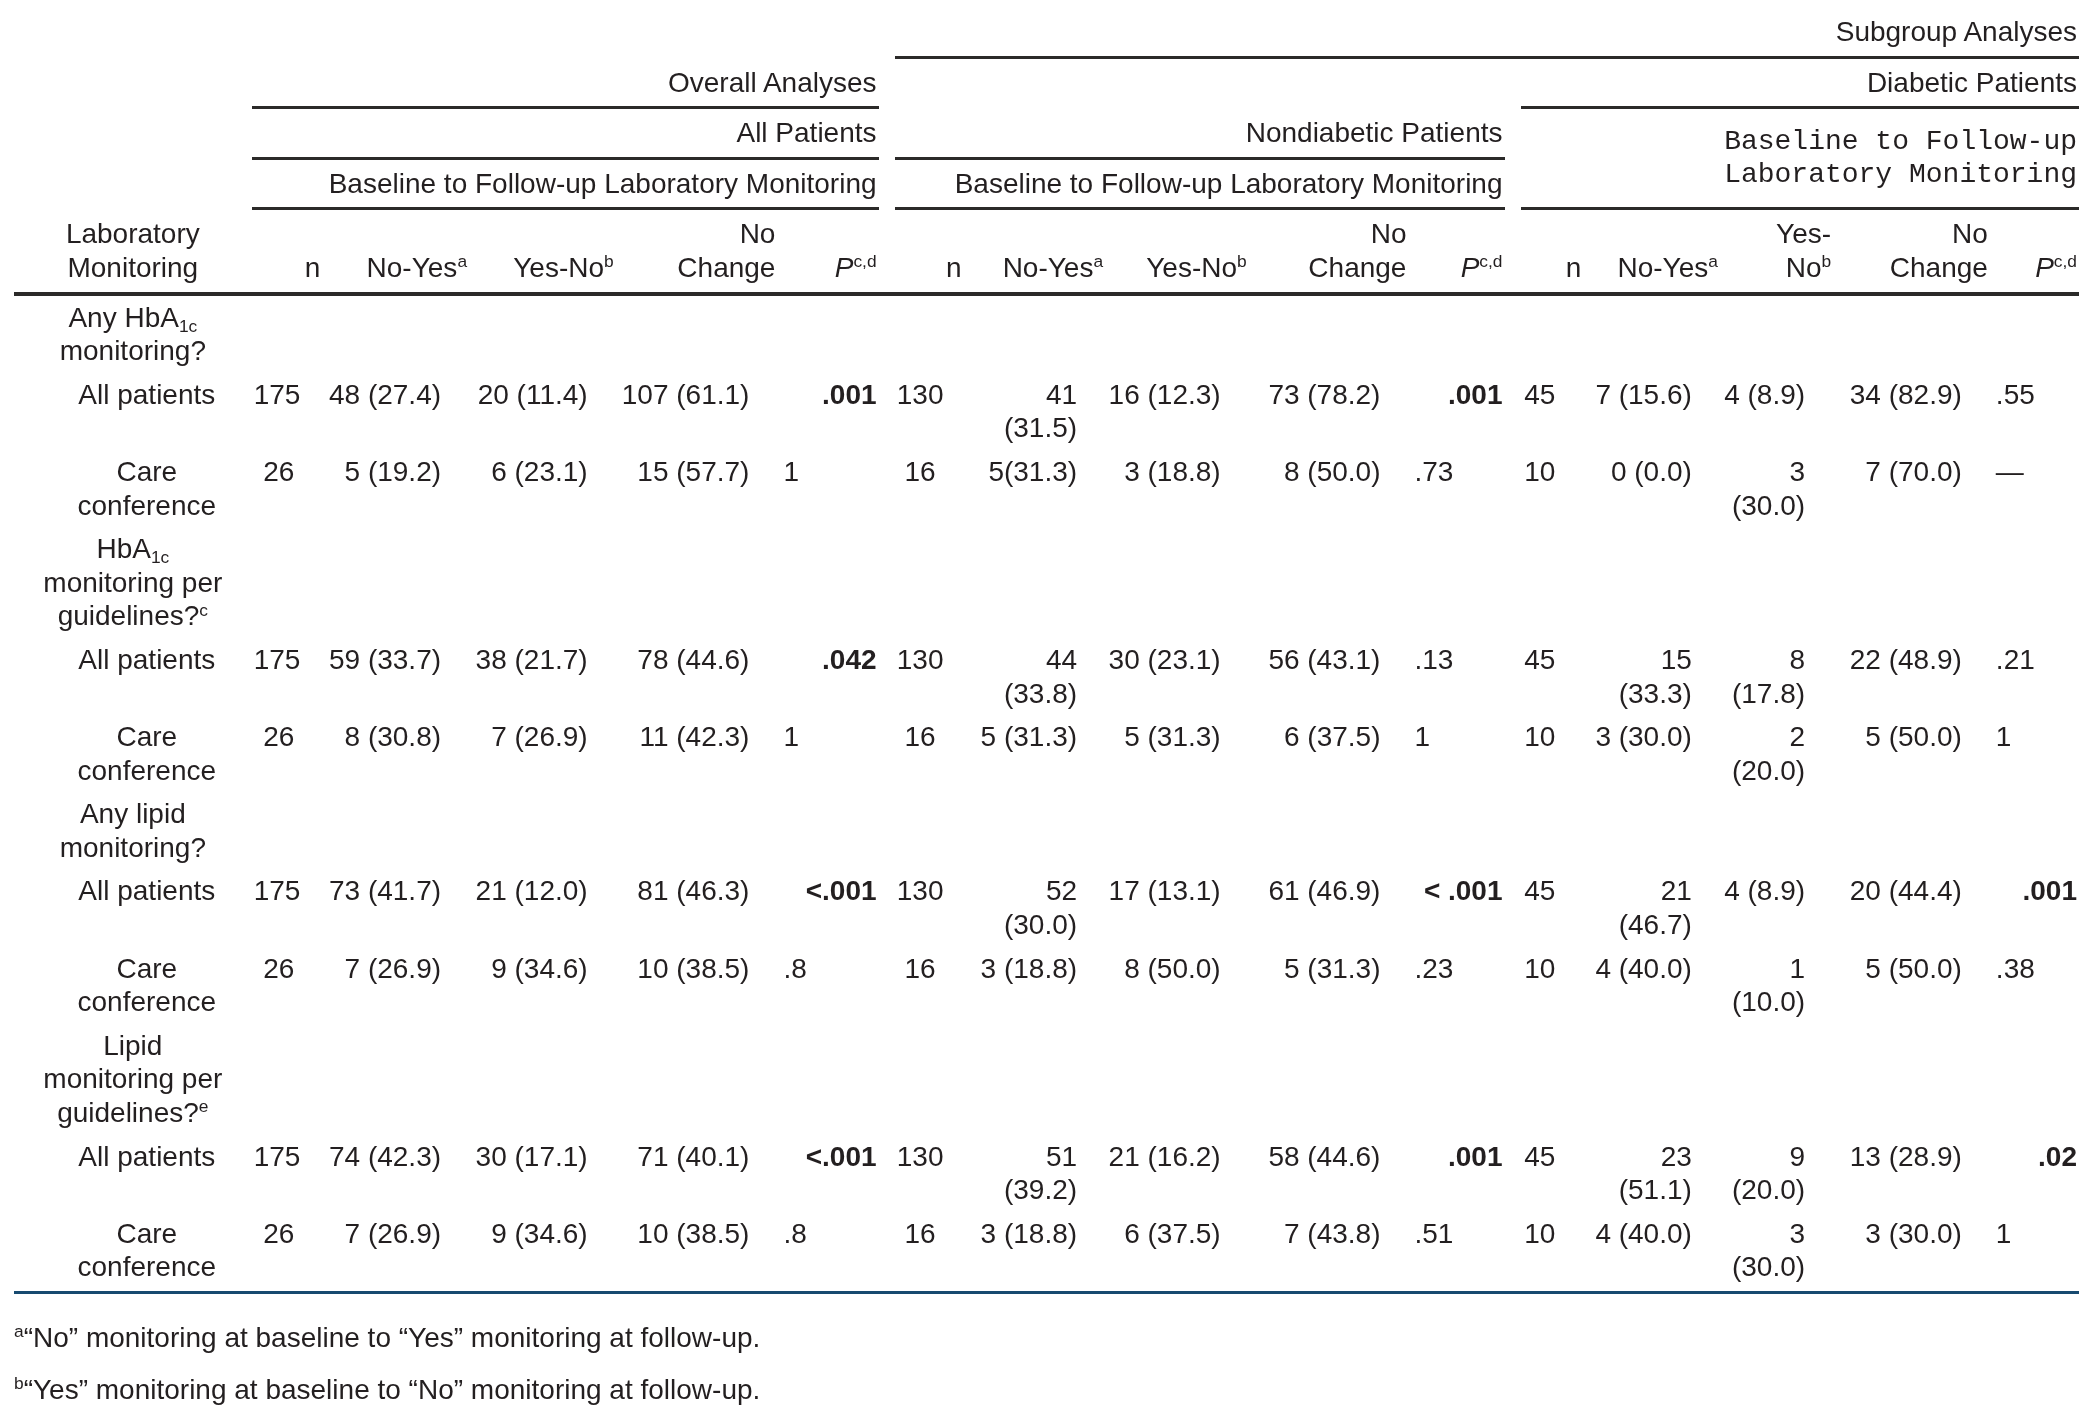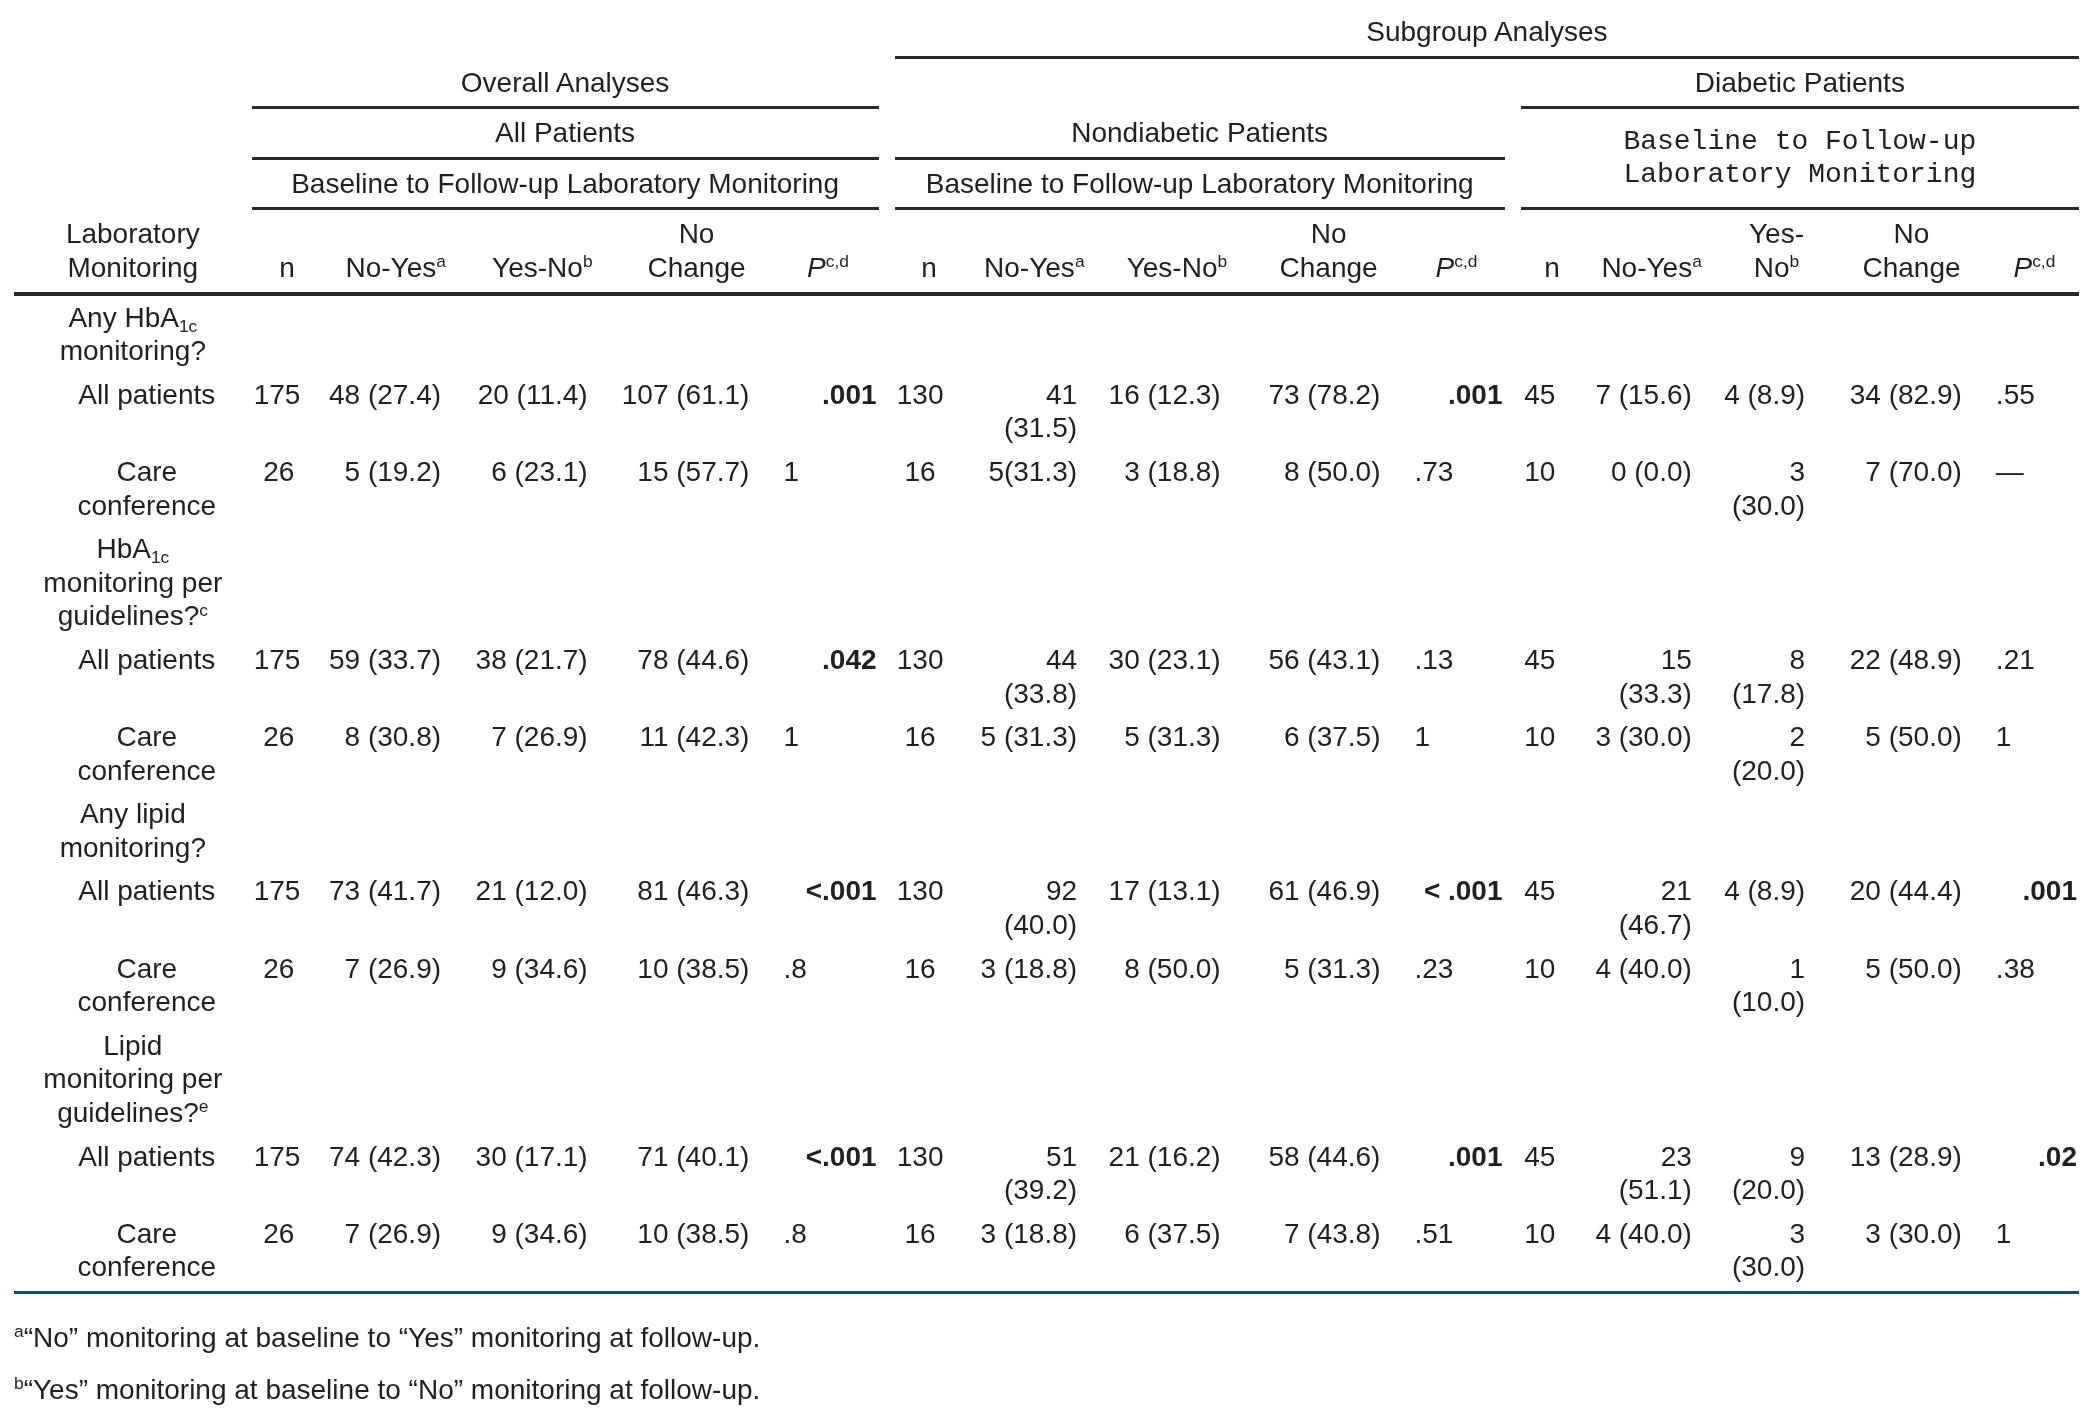--- a/index.html
+++ b/index.html
@@ -10,21 +10,21 @@
   }
   .page{padding:8px 14px 0 14px;}
   .title-bar{
     background:#174a70;color:#ffffff;font-weight:bold;font-size:30px;
     padding:12px 18px;line-height:1.1;margin-bottom:12px;
   }
   table{
     width:2065px;border-collapse:collapse;table-layout:fixed;
     font-size:28px;line-height:1.2;
   }
-  th{font-weight:normal;text-align:center;vertical-align:bottom;padding:7px 2px;}
+  th{font-weight:normal;text-align:right;vertical-align:bottom;padding:7px 2px;}
   td{vertical-align:top;padding:5px 2px;}
   .col-n,.col-num{text-align:right;padding-right:28px;}
   .col-p{text-align:left;padding-left:6px;}
   .row-label{text-align:center;padding-left:2px;}
   .sub-row-label{padding-left:30px;}
   .rule{border-bottom:3px solid #2b2a29;}
   .rule-heavy{border-bottom:4px solid #2b2a29;}
   .pre{white-space:pre-line;}
   .mid{vertical-align:middle;font-family:Liberation Mono, monospace;}
   sup{font-size:62%;vertical-align:baseline;position:relative;top:-0.55em;line-height:0;}
@@ -273,21 +273,21 @@
         </tr>
         <tr>
           <td class="row-label sub-row-label pre">All patients</td>
           <td class="col-n">175</td>
           <td class="col-num">73 (41.7)</td>
           <td class="col-num">21 (12.0)</td>
           <td class="col-num">81 (46.3)</td>
           <td class="col-p bold">&lt;.001</td>
           <td></td>
           <td class="col-n">130</td>
-          <td class="col-num">92 (40.0)</td>
+          <td class="col-num">52 (30.0)</td>
           <td class="col-num">17 (13.1)</td>
           <td class="col-num">61 (46.9)</td>
           <td class="col-p bold">&lt; .001</td>
           <td></td>
           <td class="col-n">45</td>
           <td class="col-num">21 (46.7)</td>
           <td class="col-num">4 (8.9)</td>
           <td class="col-num">20 (44.4)</td>
           <td class="col-p bold">.001</td>
         </tr>

